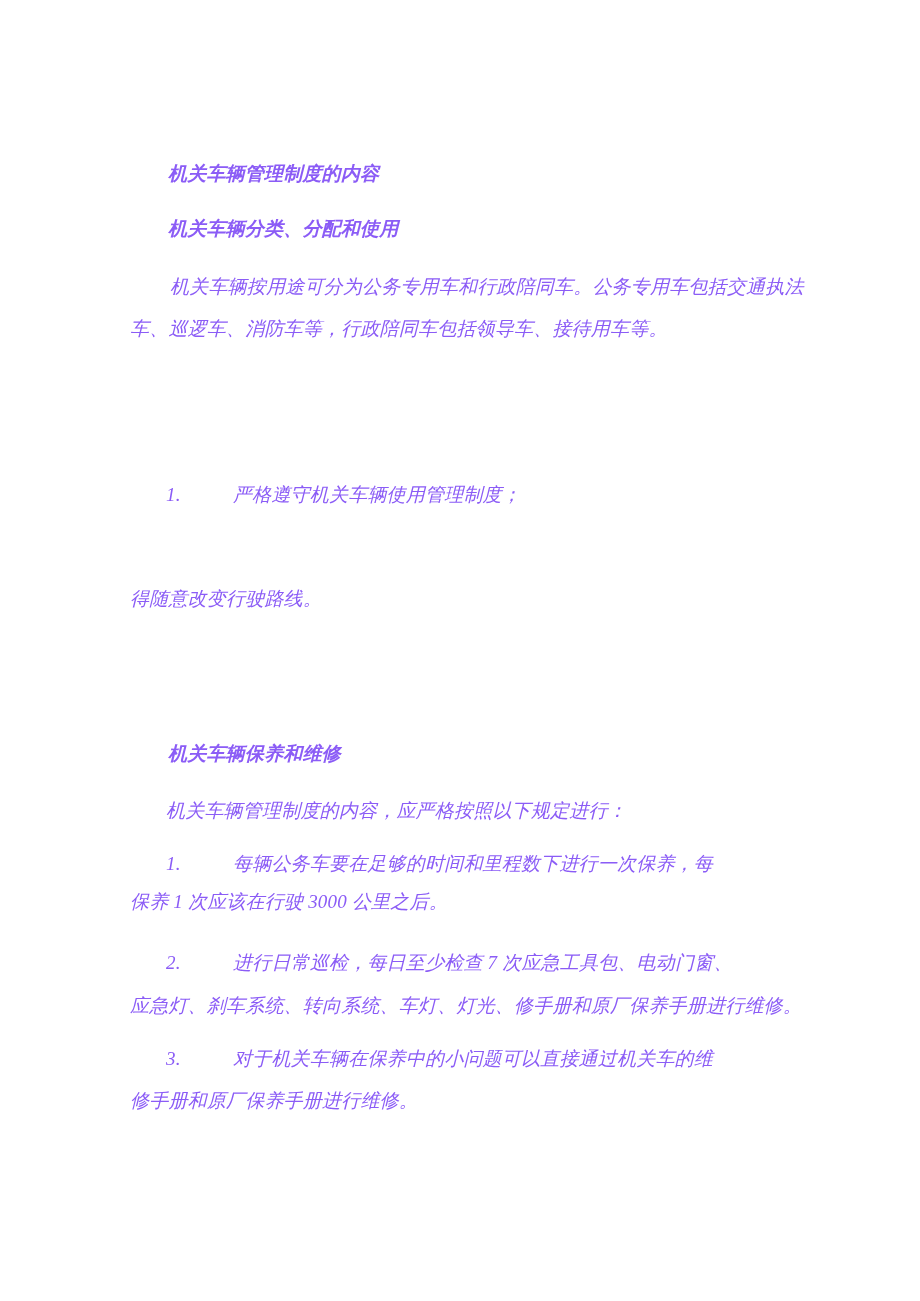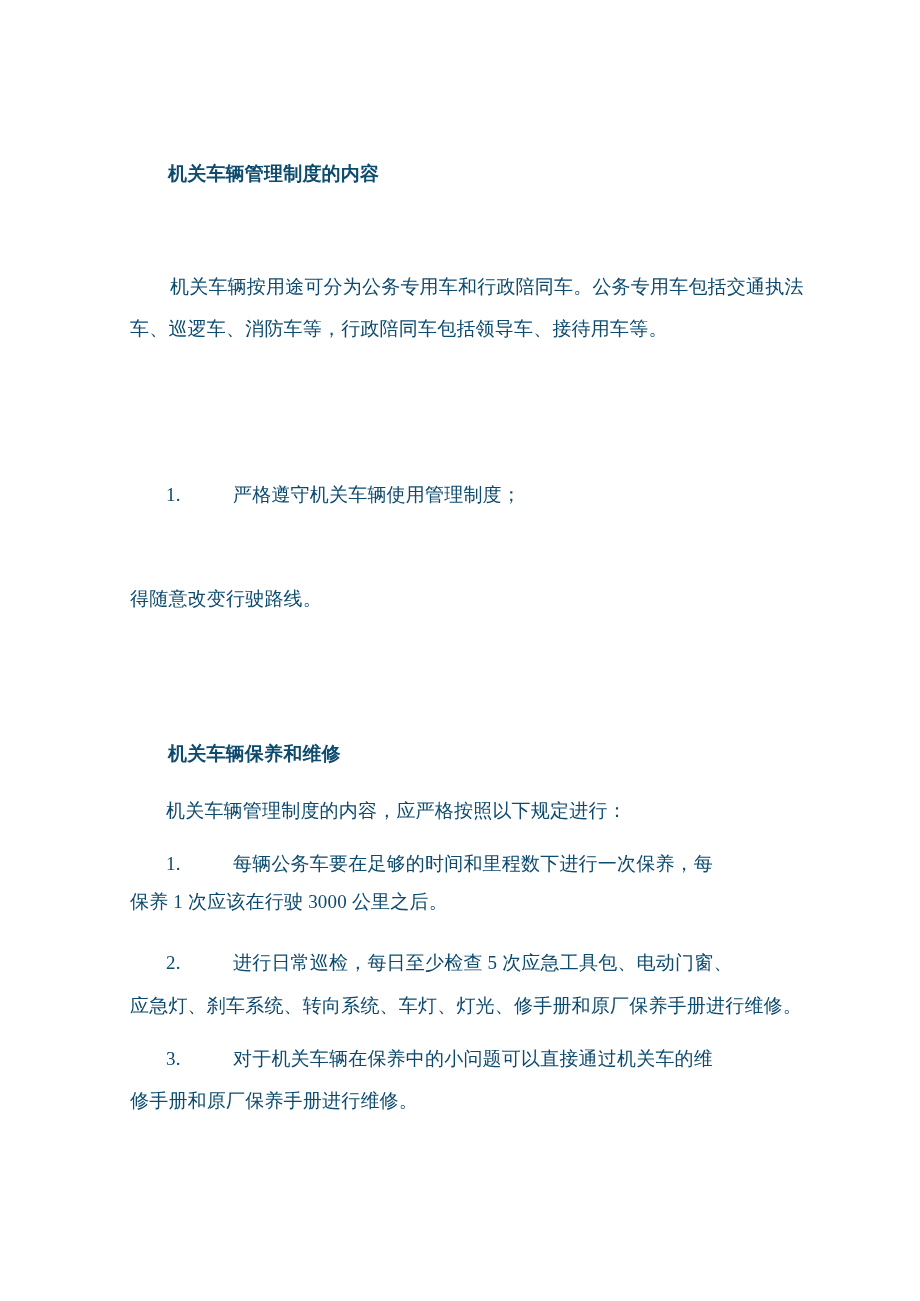--- a/index.html
+++ b/index.html
@@ -7,21 +7,22 @@
     padding: 0;
     background: #ffffff;
   }
   .page {
     position: relative;
     width: 920px;
     height: 1301px;
     background: #ffffff;
     overflow: hidden;
     font-family: "Liberation Serif", "DejaVu Serif", serif;
-    color: #0c4a6e;
+    color: #8b5cf6;
+    font-style: italic;
   }
   .ln {
     position: absolute;
     font-size: 19px;
     line-height: 24px;
     white-space: nowrap;
     letter-spacing: 0.2px;
   }
   .bold {
     font-weight: 700;
@@ -31,20 +32,21 @@
     width: 67px;
   }
 </style>
 </head>
 <body>
 
 <div class="page">
 
   <div class="ln bold" style="left:168px; top:162px">机关车辆管理制度的内容</div>
 
+  <div class="ln bold" style="left:168px; top:217px">机关车辆分类、分配和使用</div>
 
   <div class="ln" style="left:130px; top:317px">车、巡逻车、消防车等，行政陪同车包括领导车、接待用车等。</div>
   <div class="ln" style="left:170px; top:275px">机关车辆按用途可分为公务专用车和行政陪同车。公务专用车包括交通执法</div>
 
 
 
   <div class="ln" style="left:166px; top:483px">
     <span class="num">1.</span><span>严格遵守机关车辆使用管理制度；</span>
   </div>
 
@@ -54,21 +56,21 @@
   <div class="ln bold" style="left:168px; top:742px">机关车辆保养和维修</div>
 
   <div class="ln" style="left:166px; top:799px">机关车辆管理制度的内容，应严格按照以下规定进行：</div>
 
   <div class="ln" style="left:166px; top:852px">
     <span class="num">1.</span><span>每辆公务车要在足够的时间和里程数下进行一次保养，每</span>
   </div>
   <div class="ln" style="left:130px; top:890px">保养 1 次应该在行驶 3000 公里之后。</div>
 
   <div class="ln" style="left:166px; top:951px">
-    <span class="num">2.</span><span>进行日常巡检，每日至少检查 5 次应急工具包、电动门窗、</span>
+    <span class="num">2.</span><span>进行日常巡检，每日至少检查 7 次应急工具包、电动门窗、</span>
   </div>
   <div class="ln" style="left:130px; top:994px">应急灯、刹车系统、转向系统、车灯、灯光、修手册和原厂保养手册进行维修。</div>
 
   <div class="ln" style="left:166px; top:1047px">
     <span class="num">3.</span><span>对于机关车辆在保养中的小问题可以直接通过机关车的维</span>
   </div>
   <div class="ln" style="left:130px; top:1089px">修手册和原厂保养手册进行维修。</div>
 
 </div>
 

